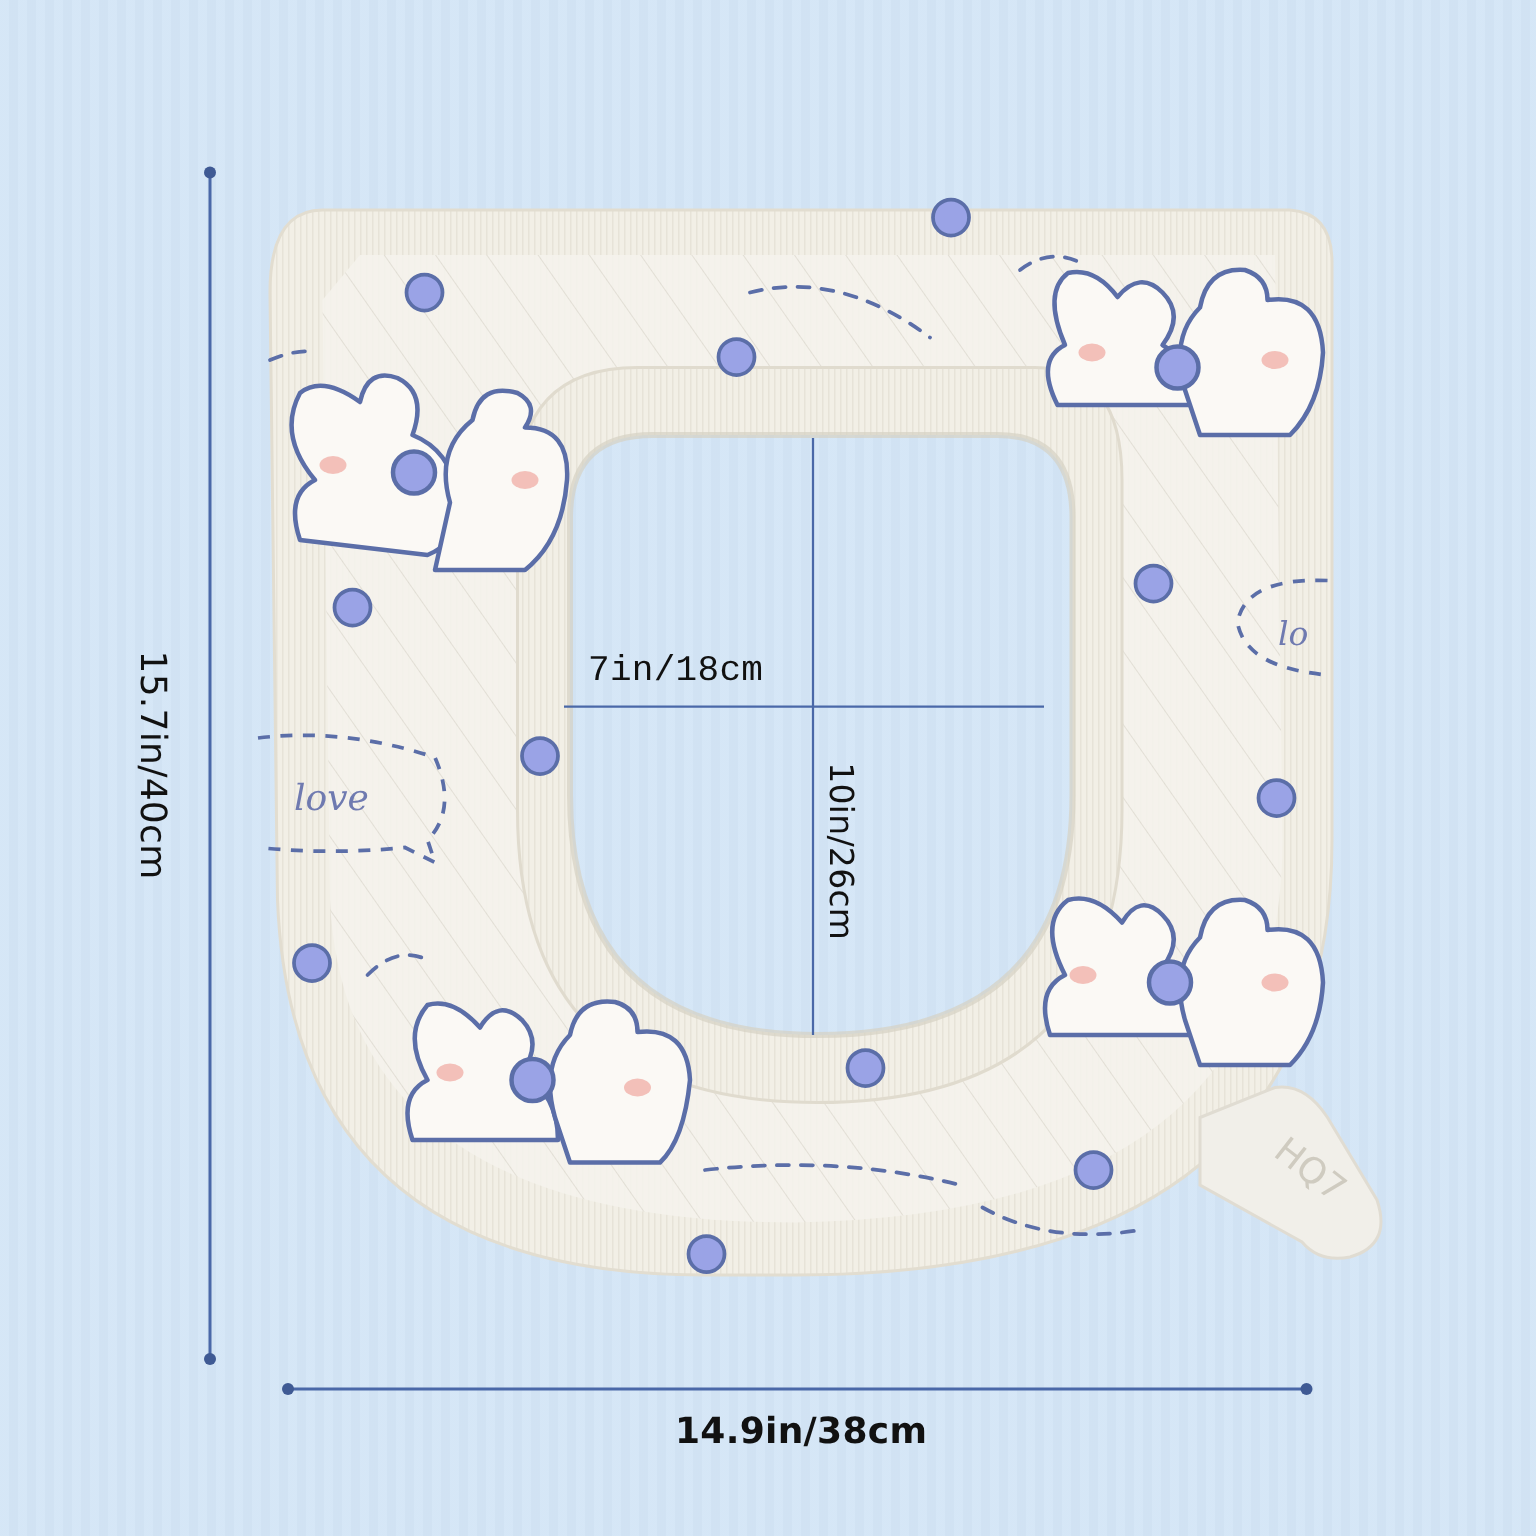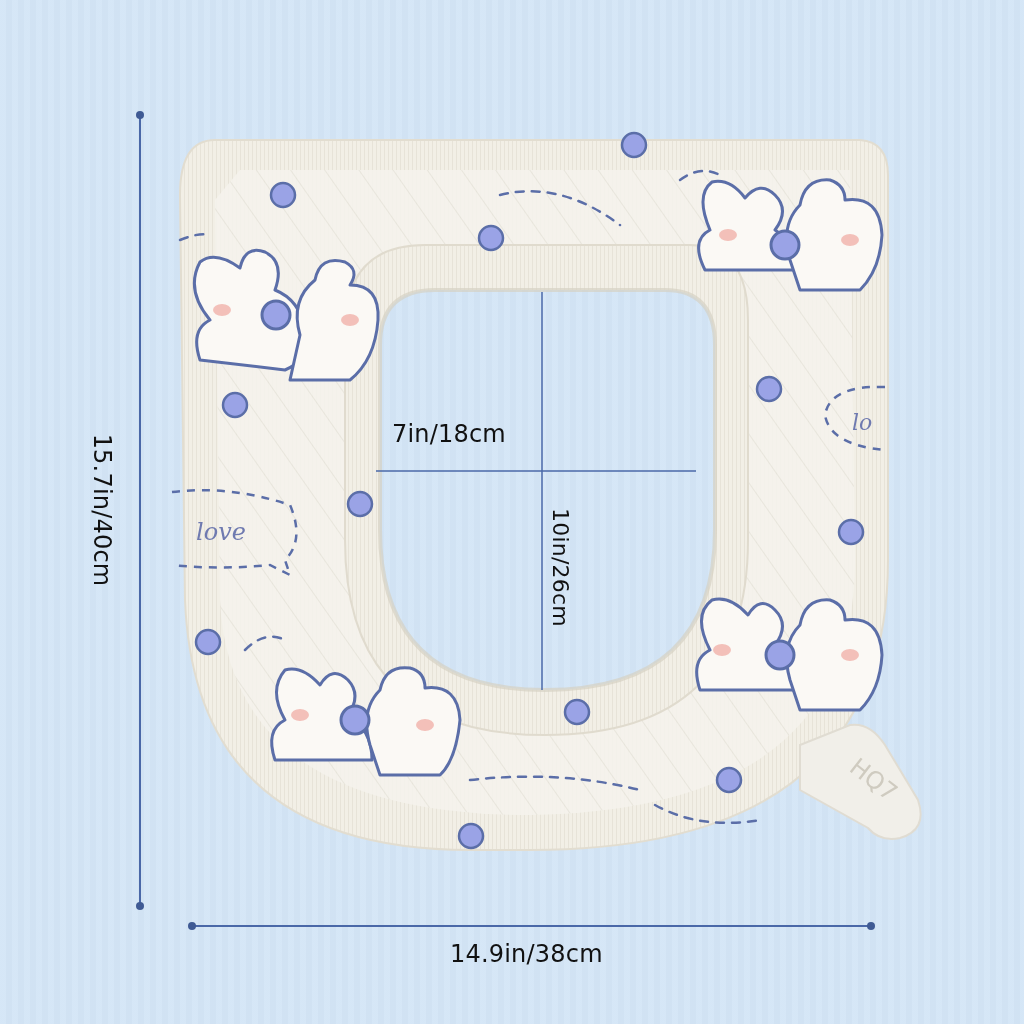--- a/index.html
+++ b/index.html
@@ -118,16 +118,16 @@
       <circle cx="140" cy="906" r="4" stroke="none"></circle>
       <line x1="192" y1="926" x2="871" y2="926"></line>
       <circle cx="192" cy="926" r="4" stroke="none"></circle>
       <circle cx="871" cy="926" r="4" stroke="none"></circle>
       <line x1="376" y1="471" x2="696" y2="471" stroke-width="1.5"></line>
       <line x1="542" y1="292" x2="542" y2="690" stroke-width="1.5"></line>
     </g>
   </svg>
 
   <div class="label vert" style="left:22px; top:496px; width:160px; text-align:center; font-size:24px;">15.7in/40cm</div>
-  <div class="label" style="left:450px; top:940px;">14.9in/38cm</div>
-  <div class="label" style="left:392px; top:420px;">7in/18cm</div>
+  <div class="label" style="left:450px; top:940px;font-weight:bold;">14.9in/38cm</div>
+  <div class="label" style="left:392px; top:434px;font-family:Liberation Mono, monospace;">7in/18cm</div>
   <div class="label vert" style="left:496px; top:555px; width:128px; text-align:center; font-size:22px;">10in/26cm</div>
 </div>
 
 </body></html>

